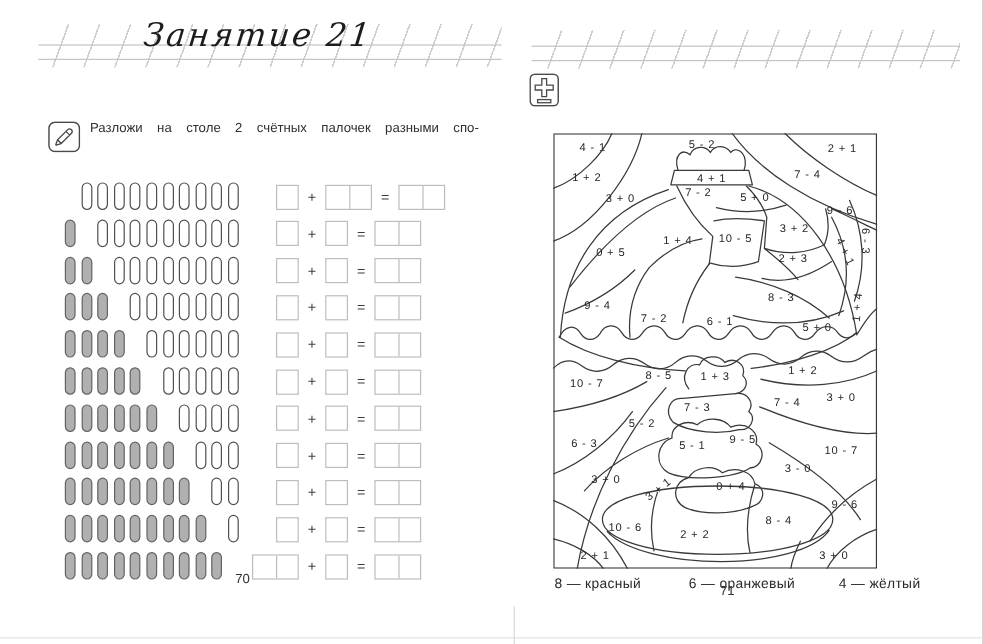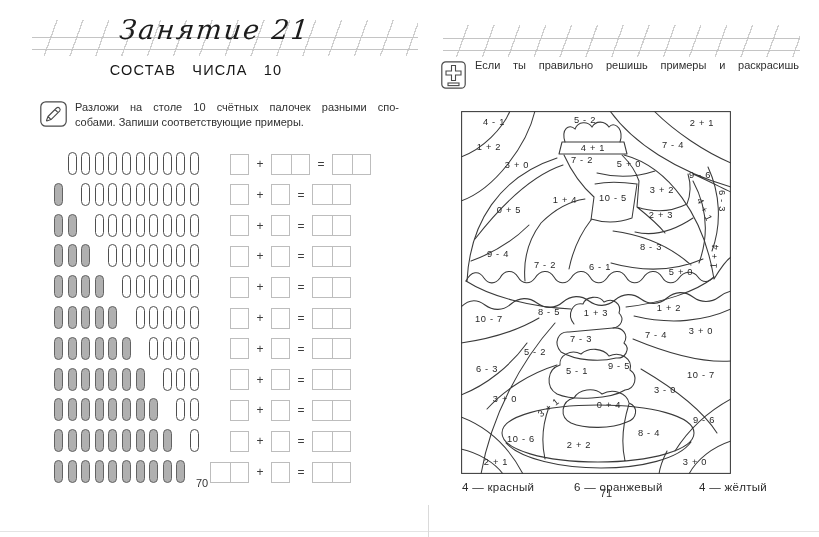--- a/index.html
+++ b/index.html
@@ -55,32 +55,30 @@
 <body>
 
 <div id="sheet" data-name="workbook-spread">
 
   <div class="ruling" data-name="handwriting-ruling-left" style="left:32px;top:20px;width:386px;height:36px;">
     <div class="rline" style="top:17px;" data-name="ruling-line"></div>
     <div class="rline" style="top:29px;" data-name="ruling-line"></div>
   </div>
   <div class="lesson-cursive" data-name="lesson-title">Занятие 21</div>
 
-  <div class="heading" data-name="page-title">СОСТАВ ЧИСЛА 10</div>
 
   <div class="icon-box" style="left:40px;top:101px;" data-name="pencil-icon">
     <svg width="27" height="26" viewBox="0 0 27 26">
       <rect x="0.8" y="0.8" width="25.4" height="24.4" rx="5" fill="none" stroke="#4a4a4a" stroke-width="1.2"></rect>
       <path d="M6.5 19.5 L8 15.5 L16.5 7 A2.2 2.2 0 0 1 19.6 10.1 L11 18.6 L6.8 20 Z
                M8 15.5 L11 18.6 M15 8.5 L18.1 11.6" fill="none" stroke="#4a4a4a" stroke-width="1.1" stroke-linejoin="round"></path>
     </svg>
   </div>
   <div class="instr" style="left:75px;top:100px;" data-name="task-instruction-left">
-    <div class="just" data-name="instruction-line">Разложи на столе 10 счётных палочек разными спо-</div>
-    <div data-name="instruction-line">собами. Запиши соответствующие примеры.</div>
+    <div class="just" data-name="instruction-line">Разложи на столе 2 счётных палочек разными спо-</div>
   </div>
 
   <div id="sticks-grid" data-name="sticks-grid">
       <span class="stick w" data-name="counting-stick-white" style="left: 13.6px; top: 0px;"></span>
       <span class="stick w" data-name="counting-stick-white" style="left: 27.2px; top: 0px;"></span>
       <span class="stick w" data-name="counting-stick-white" style="left: 40.8px; top: 0px;"></span>
       <span class="stick w" data-name="counting-stick-white" style="left: 54.4px; top: 0px;"></span>
       <span class="stick w" data-name="counting-stick-white" style="left: 68px; top: 0px;"></span>
       <span class="stick w" data-name="counting-stick-white" style="left: 81.6px; top: 0px;"></span>
       <span class="stick w" data-name="counting-stick-white" style="left: 95.2px; top: 0px;"></span>
@@ -298,21 +296,20 @@
   </div>
 
   <div class="icon-box" style="left:441px;top:61px;" data-name="plus-minus-icon">
     <svg width="25" height="28" viewBox="0 0 25 28">
       <rect x="0.8" y="0.8" width="23.4" height="26.4" rx="4" fill="none" stroke="#4a4a4a" stroke-width="1.2"></rect>
       <path d="M10.5 4.5 h4 v5.5 h5.5 v4 h-5.5 v5.5 h-4 v-5.5 H5 v-4 h5.5 z" fill="none" stroke="#4a4a4a" stroke-width="1.1"></path>
       <rect x="7" y="22" width="11" height="2.6" fill="none" stroke="#4a4a4a" stroke-width="1.1"></rect>
     </svg>
   </div>
   <div class="instr" style="left:475px;top:58px;" data-name="task-instruction-right">
-    <div class="just" data-name="instruction-line">Если ты правильно решишь примеры и раскрасишь</div>
   </div>
 
   <div id="picture" data-name="color-by-number-picture">
     <svg id="pic-svg" width="270" height="363" viewBox="0 0 270 363">
       <rect x="0.6" y="0.6" width="268.8" height="361.8" data-name="picture-frame"></rect>
 
       <path data-name="background-curves" d="M 0 46 C 22 38 42 17 49 0 M 0 90 C 34 78 66 34 74 0
         M 193 0 C 214 21 244 41 270 52 M 149 0 C 172 32 215 60 270 76 M 232 63 C 252 72 263 78 270 81"></path>
 
       <path data-name="cake-dome-outline" d="M 6 170 C 9 112 38 66 96 47 M 163 44 C 208 56 243 105 253 168
@@ -406,21 +403,21 @@
           <text x="243" y="310" data-name="picture-problem">9 - 6</text>
           <text x="60" y="329" data-name="picture-problem">10 - 6</text>
           <text x="188" y="323" data-name="picture-problem">8 - 4</text>
           <text x="118" y="335" data-name="picture-problem">2 + 2</text>
           <text x="35" y="352" data-name="picture-problem">2 + 1</text>
           <text x="234" y="352" data-name="picture-problem">3 + 0</text>
         </g>
     </svg>
   </div>
 
-  <div class="legend-item" style="left:462px;" data-name="legend-item-red">4 — красный</div>
+  <div class="legend-item" style="left:462px;" data-name="legend-item-red">8 — красный</div>
   <div class="legend-item" style="left:574px;" data-name="legend-item-orange">6 — оранжевый</div>
   <div class="legend-item" style="left:699px;" data-name="legend-item-yellow">4 — жёлтый</div>
 
   <div class="pagenum" style="left:600px;top:487px;" data-name="page-number-right">71</div>
 
   <div class="scan-line-h" data-name="scan-edge-line"></div>
   <div class="scan-line-v" data-name="page-gutter-line"></div>
 </div>
 
 </body></html>

